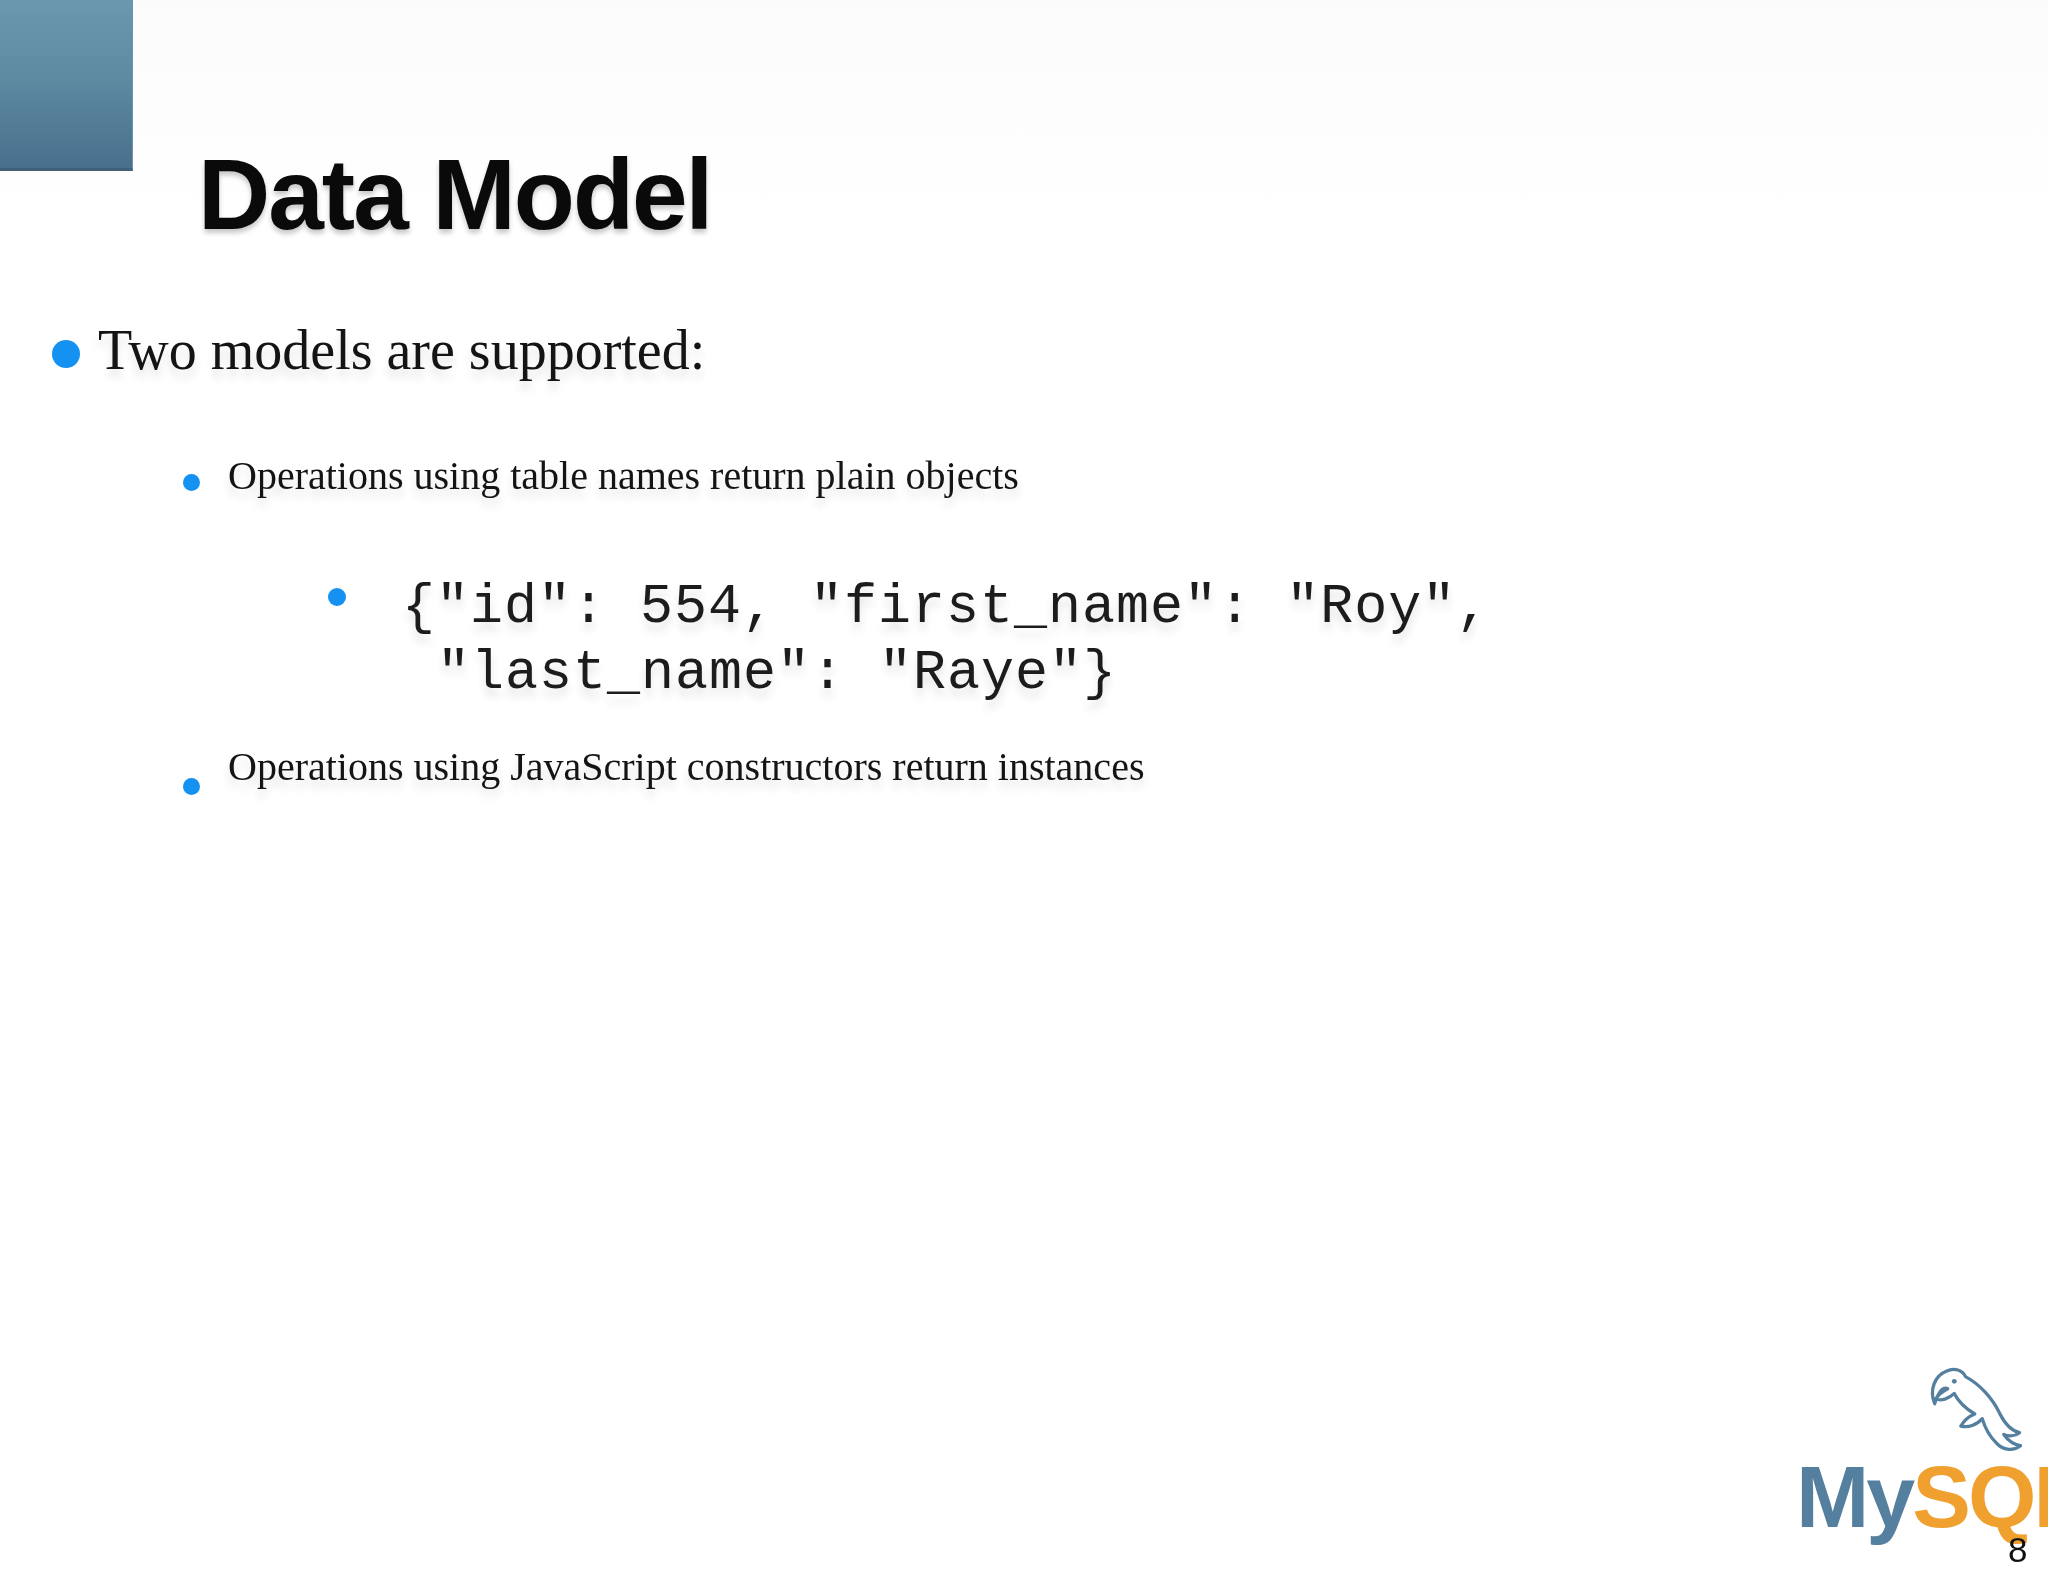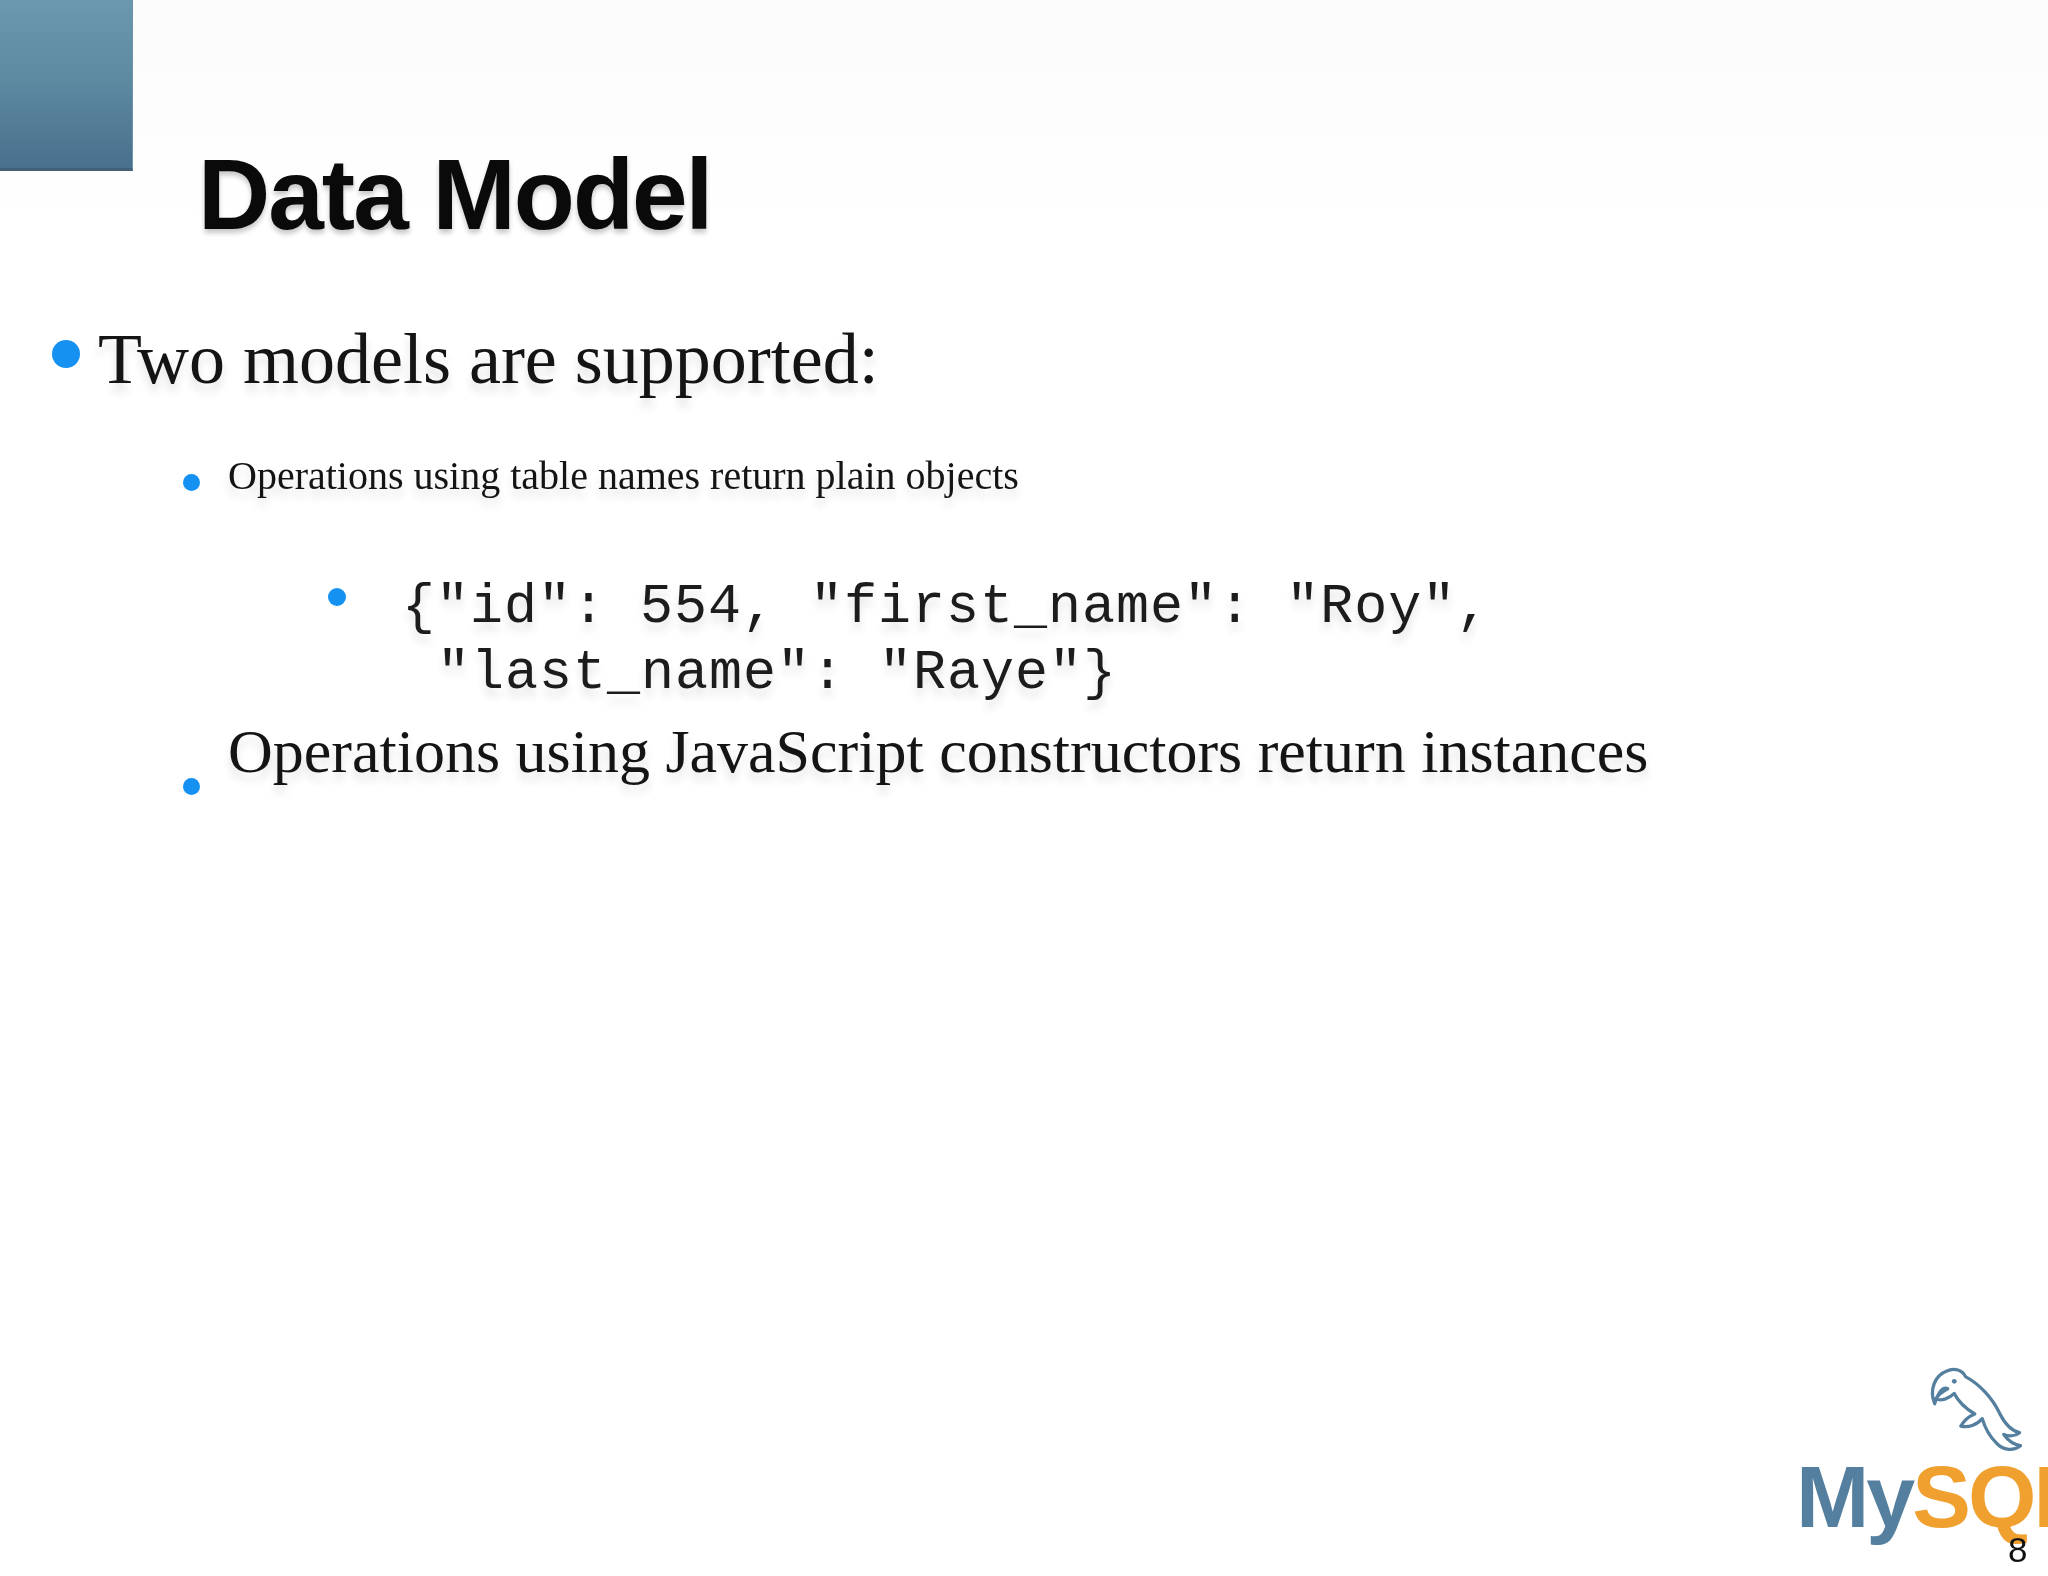--- a/index.html
+++ b/index.html
@@ -39,23 +39,23 @@
   }
   .dot-l1{width:28px;height:28px;left:52px;top:340px;}
   .dot-s1{width:17px;height:17px;left:183px;top:474px;}
   .dot-code{width:18px;height:18px;left:328px;top:588px;}
   .dot-s2{width:17px;height:17px;left:183px;top:778px;}
   .txt{
     position:absolute;
     white-space:nowrap;
     text-shadow:0 8px 8px rgba(60,60,60,0.14);
   }
-  .l1{font-size:72px;left:98px;top:318px;}
+  .l1{font-size:56px;left:98px;top:318px;}
   .s1{font-size:40px;left:228px;top:452px;}
-  .s2a{font-size:62px;left:228px;top:716px;}
+  .s2a{font-size:40px;left:228px;top:743px;}
   .s2b{font-size:62px;left:318px;top:845px;}
   .code{
     font-family:"Liberation Mono", monospace;
     font-size:55px;
     letter-spacing:1px;
     color:#1c1c1c;
   }
   .code1{left:402px;top:576px;}
   .code2{left:437px;top:642px;}
   

